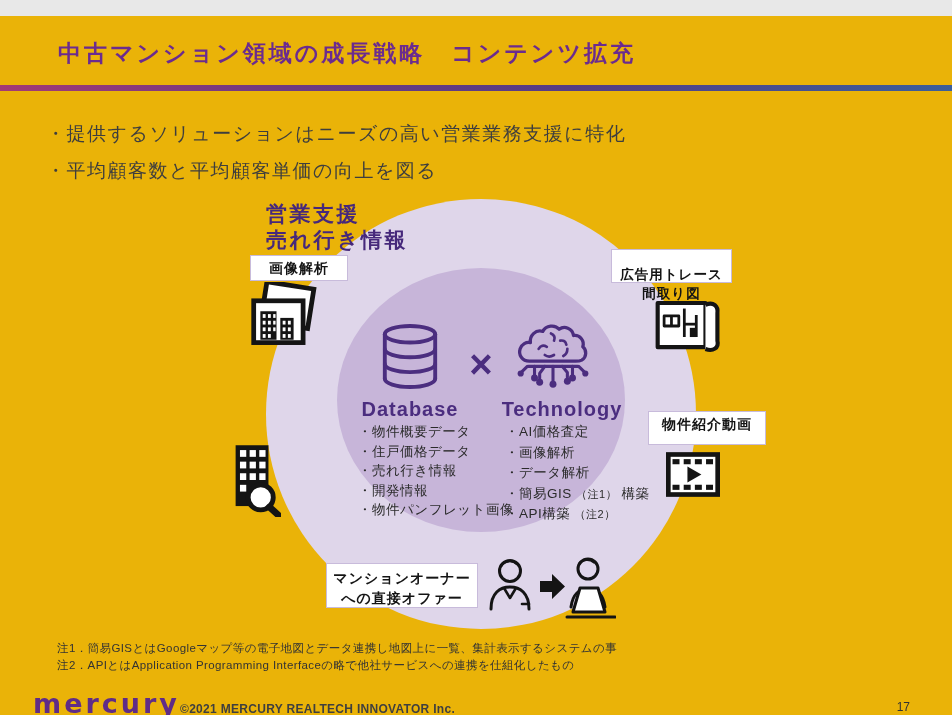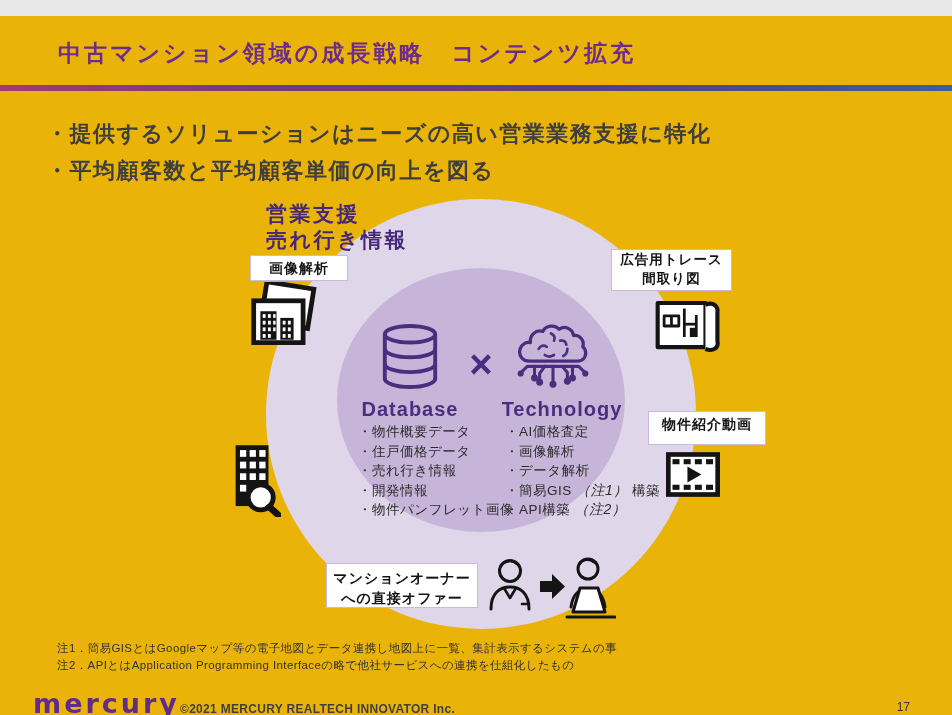--- a/index.html
+++ b/index.html
@@ -17,21 +17,21 @@
     color:#6B2B8F; letter-spacing:3px; white-space:pre;
   }
   .title-rule {
     left:0; top:69px; width:952px; height:6px;
     background:linear-gradient(90deg,#A23A75 0%, #6E3A82 30%, #553C85 60%, #3B5E99 100%);
   }
 
   
   .lead-bullets { left:46px; top:99px; }
   .lead-bullet {
-    font-size:22px; font-weight:bold; color:#3E3E3E;
+    font-size:19px; font-weight:normal; color:#3E3E3E;
     letter-spacing:1.5px; line-height:37px; white-space:pre;
   }
 
   
   .circle-outer { left:266px; top:183px; width:430px; height:430px; border-radius:50%; background:#DFD6EA; }
   .circle-inner { left:337px; top:252px; width:288px; height:264px; border-radius:50%; background:#C7B5D9; }
 
   .center-title {
     left:266px; top:185px; width:430px; text-align:left;
     font-size:21px; font-weight:bold; color:#46287B;
@@ -46,29 +46,29 @@
   .core-label {
     font-size:20px; font-weight:bold; color:#4B2D7F;
     letter-spacing:1px; text-align:center;
   }
   .db-label   { left:352px; top:382px; width:116px; }
   .tech-label { left:498px; top:382px; width:128px; }
 
   .core-list { font-size:13.5px; color:#2B2B2B; line-height:19.5px; letter-spacing:0.5px; }
   .db-list   { left:358px; top:406px; }
   .tech-list { left:505px; top:406px; }
-  .fnote { font-size:14px;font-style:italic; }
+  .fnote { font-size:11px; }
 
   
   .tag {
     position:absolute; background:#ffffff; border:1.5px solid #C8BBDB;
     font-weight:bold; color:#141414; text-align:center; letter-spacing:1px;
   }
   .tag-photo   { left:250px; top:239px; width:98px;  height:26px; font-size:14px;   line-height:24px; }
-  .tag-trace   { left:611px; top:233px; width:121px; height:42px; font-size:13.5px; line-height:19px; padding-top:0; }
+  .tag-trace   { left:611px; top:233px; width:121px; height:34px; font-size:13.5px; line-height:19px; padding-top:15px; }
   .tag-pricing { left:186px; top:398px; width:122px; height:28px; font-size:14px;   line-height:26px; }
   .tag-video   { left:648px; top:395px; width:118px; height:34px; font-size:14px;   line-height:25px; }
   .tag-offer   { left:326px; top:547px; width:152px; height:45px; font-size:14px;   line-height:20px; padding-top:4px; }
 
   
   .icon-photo     { left:248px; top:266px; }
   .icon-floorplan { left:654px; top:279px; }
   .icon-pricing   { left:225px; top:427px; }
   .icon-film      { left:666px; top:436px; }
   .icon-offer     { left:484px; top:541px; }

